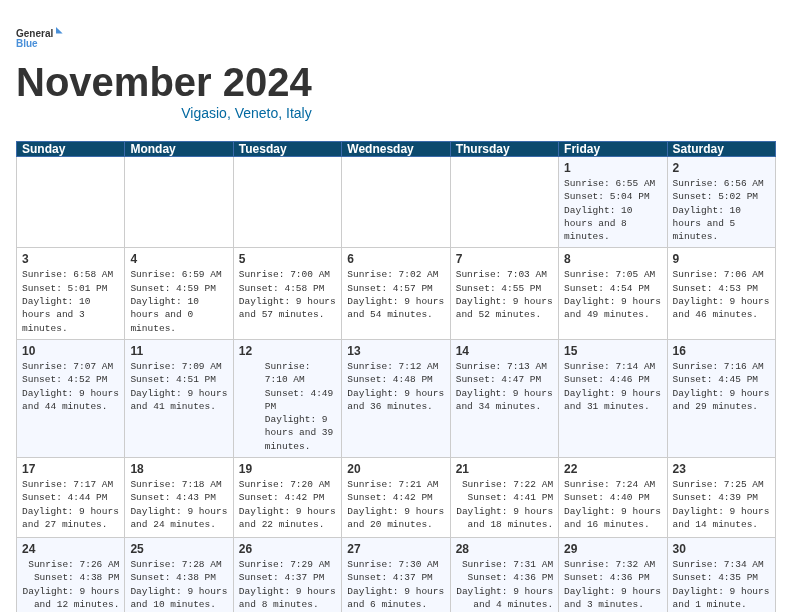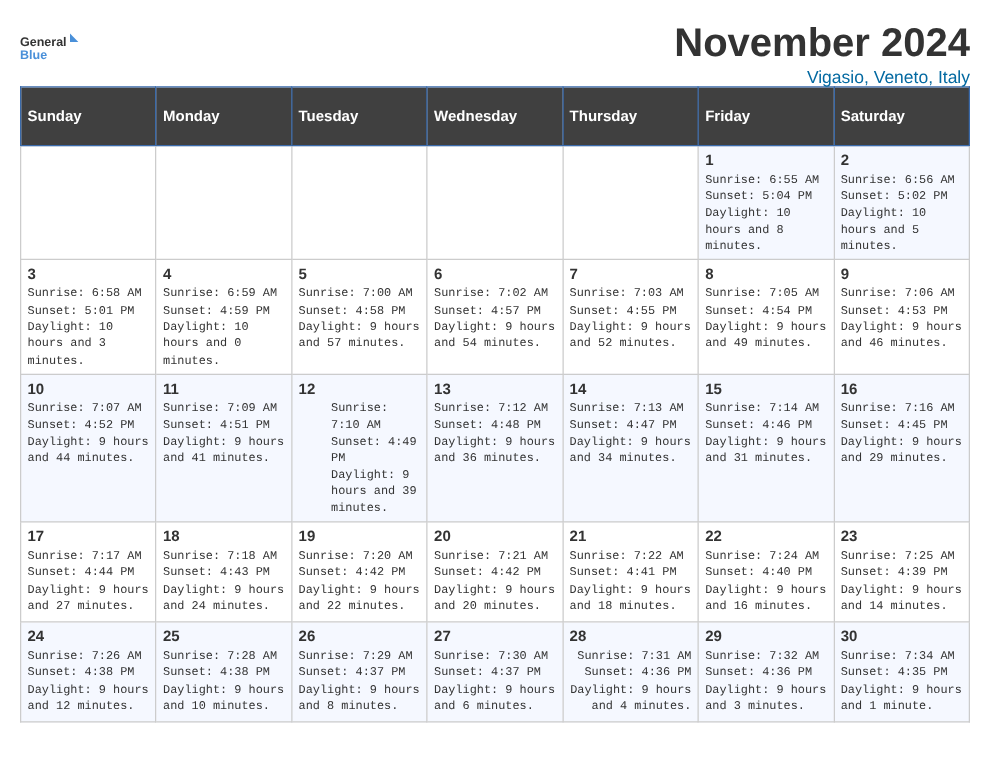--- a/index.html
+++ b/index.html
@@ -7,49 +7,50 @@
       font-family: Arial, sans-serif;
       background: #fff;
       width: 792px;
       min-height: 612px;
       padding: 16px;
     }
     .header {
       display: flex;
       justify-content: space-between;
       align-items: flex-start;
-      margin-bottom: 0;
+      margin-bottom: 20px;
+      flex-direction: column;
     }
     .logo {
       display: flex;
       align-items: center;
       gap: 4px;
     }
     .title-block {
       text-align: right;
     }
     .month-title {
-      font-size: 32px;
+      font-size: 40px;
       font-weight: bold;
       color: #333;
     }
     .subtitle {
       font-size: 14px;
       color: #0369a1;
     }
     table {
       width: 100%;
       border-collapse: collapse;
       font-size: 10.5px;
     }
     thead tr th {
-      background: #404040;
+      background: #0c4a6e;
       color: #fff;
       text-align: left;
-      padding: 16px 5px;
+      padding: 0 5px;
       font-size: 12px;
       font-weight: bold;
       border: 1px solid #3a6aaa;
     }
     tbody tr td {
       border: 1px solid #ccc;
       vertical-align: top;
       padding: 4px 5px;
       width: calc(100% / 7);
       min-height: 80px;
@@ -235,41 +236,41 @@
 Daylight: 9 hours and 22 minutes.</div>
         </td>
         <td>
           <div class="day-num">20</div>
           <div class="day-info" style="white-space: pre-line;">Sunrise: 7:21 AM
 Sunset: 4:42 PM
 Daylight: 9 hours and 20 minutes.</div>
         </td>
         <td>
           <div class="day-num">21</div>
-          <div class="day-info" style="white-space: pre-line;">Sunrise: 7:22 AM
+          <div class="day-info" style="white-space: pre-line; text-align: right;">Sunrise: 7:22 AM
 Sunset: 4:41 PM
 Daylight: 9 hours and 18 minutes.</div>
         </td>
         <td>
           <div class="day-num">22</div>
           <div class="day-info" style="white-space: pre-line;">Sunrise: 7:24 AM
 Sunset: 4:40 PM
 Daylight: 9 hours and 16 minutes.</div>
         </td>
         <td>
           <div class="day-num">23</div>
           <div class="day-info" style="white-space: pre-line;">Sunrise: 7:25 AM
 Sunset: 4:39 PM
 Daylight: 9 hours and 14 minutes.</div>
         </td>
       </tr>
       <tr>
         <td>
           <div class="day-num">24</div>
-          <div class="day-info" style="white-space: pre-line;">Sunrise: 7:26 AM
+          <div class="day-info" style="white-space: pre-line; text-align: right;">Sunrise: 7:26 AM
 Sunset: 4:38 PM
 Daylight: 9 hours and 12 minutes.</div>
         </td>
         <td>
           <div class="day-num">25</div>
           <div class="day-info" style="white-space: pre-line;">Sunrise: 7:28 AM
 Sunset: 4:38 PM
 Daylight: 9 hours and 10 minutes.</div>
         </td>
         <td>

